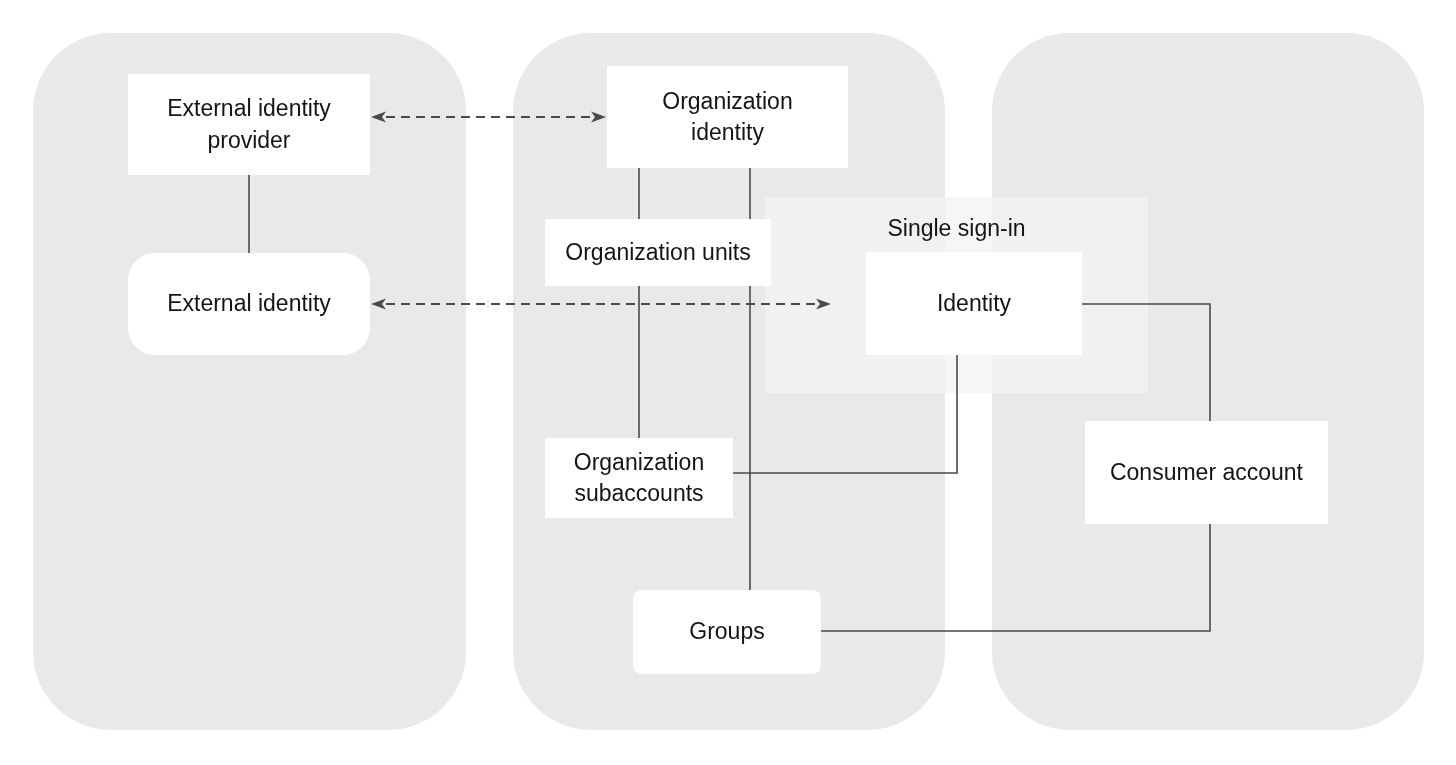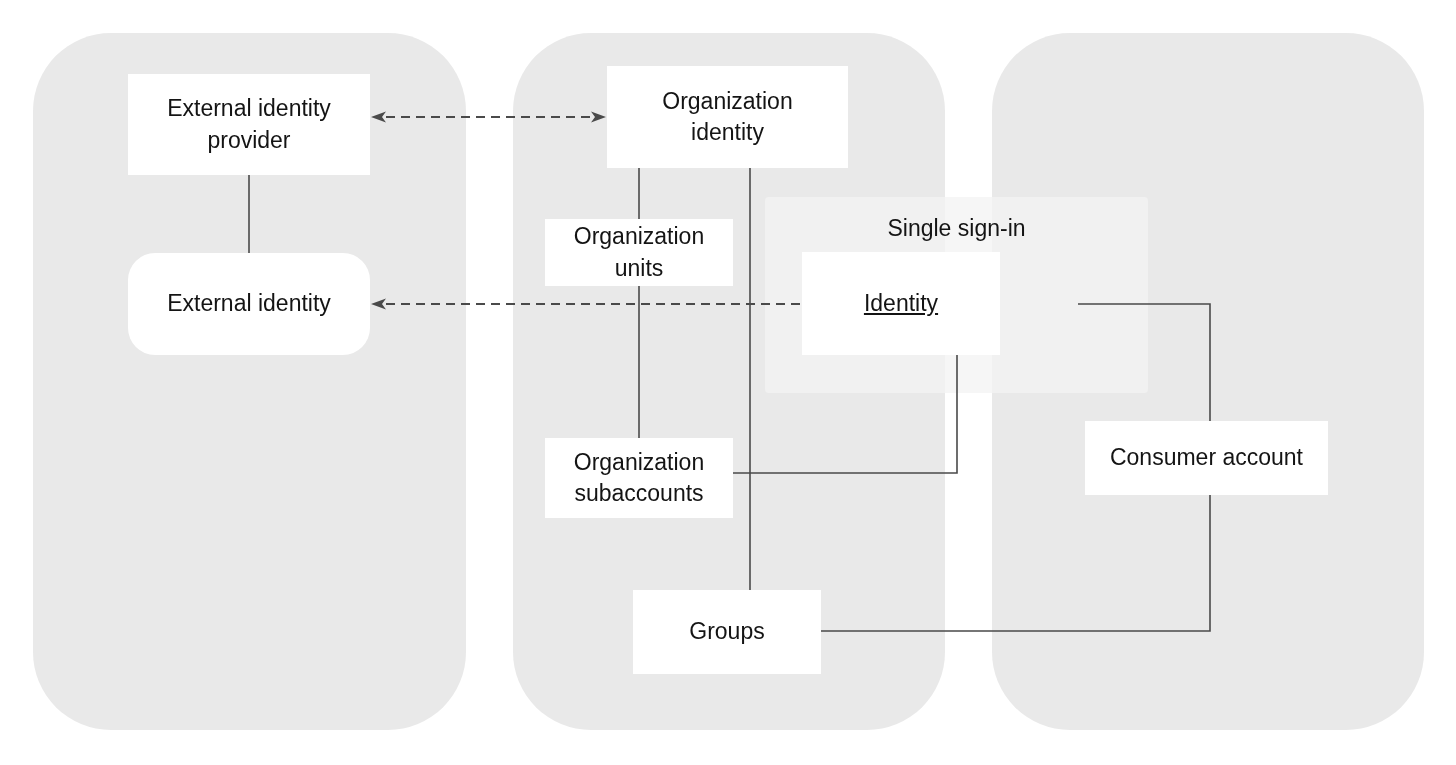--- a/index.html
+++ b/index.html
@@ -31,26 +31,26 @@
   .edge.dashed{stroke-width:2px;stroke-dasharray:9 6;}
   .arrowhead{fill:var(--line);stroke:none;}
 
   .node{position:absolute;background:var(--node_bg);
         display:flex;align-items:center;justify-content:center;
         text-align:center;font-size:23px;line-height:1.35;
         color:var(--node_text);padding:0 18px;box-sizing:border-box;}
 
   .n-ext-provider {left:128px; top:66px;  width:242px; height:101px;margin-top:8px;}
   .n-org-account  {left:607px; top:66px;  width:241px; height:102px;}
-  .n-org-units    {left:545px; top:219px; width:188px; height:67px;}
+  .n-org-units    {left:545px; top:219px; width:226px; height:67px;}
   .n-ext-identity {left:128px; top:253px; width:242px; height:102px;border-radius:27px;}
-  .n-identity     {left:802px; top:252px; width:198px; height:103px;text-decoration:underline;}
+  .n-identity     {left:866px; top:252px; width:216px; height:103px;}
   .n-subaccounts  {left:545px; top:438px; width:188px; height:80px;}
-  .n-consumer     {left:1085px;top:421px; width:243px; height:74px;}
-  .n-groups       {left:633px; top:590px; width:188px; height:84px;}
+  .n-consumer     {left:1085px;top:421px; width:243px; height:103px;}
+  .n-groups       {left:633px; top:590px; width:188px; height:84px;border-radius:9px;}
 </style>
 </head>
 <body>
 
 <div class="canvas">
 
   <div class="panel panel-left"></div>
   <div class="panel panel-middle"></div>
   <div class="panel panel-right"></div>
 

